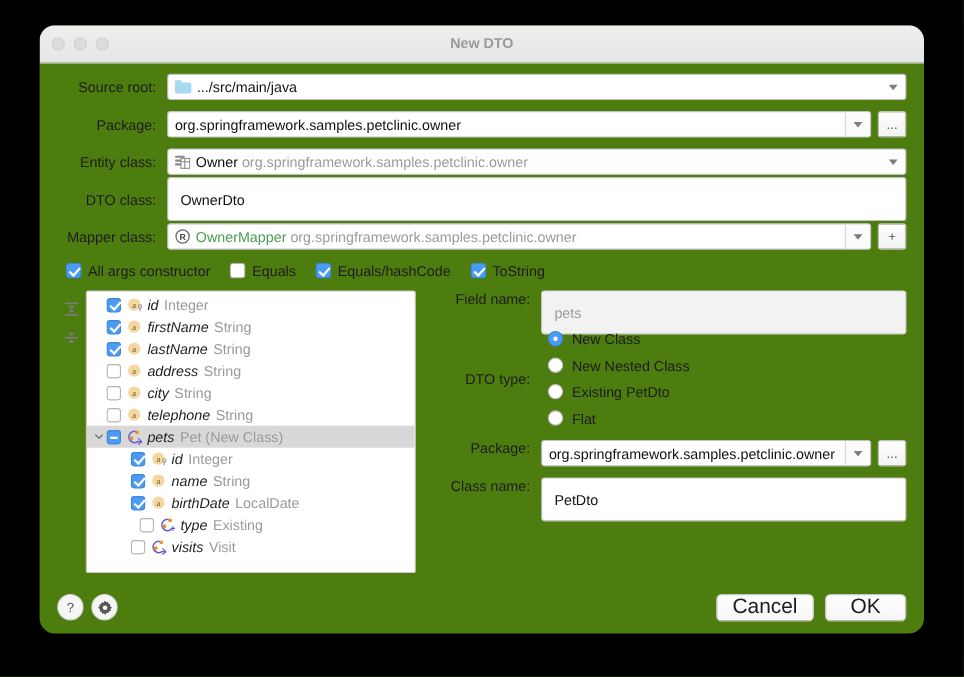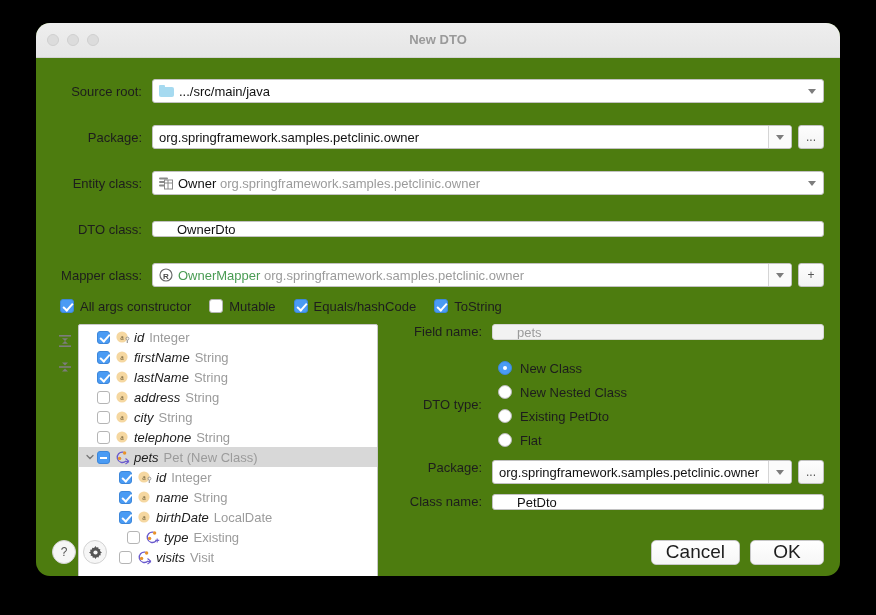--- a/index.html
+++ b/index.html
@@ -32,31 +32,31 @@
     background: #dcdcdc; border: 1px solid #cfcfcf; box-sizing: border-box;
   }
   .title {
     line-height: 34px; text-align: center;
     font-size: 13px; font-weight: bold; color: #9a9a9a;
   }
   
   .content { padding: 0 16px; }
   .row {
     display: flex; align-items: center;
-    height: 26px; margin-top: 20px;
+    height: 26px; margin-top: 8px;
   }
   .row .lbl {
     width: 90px; text-align: right; padding-right: 10px;
     font-size: 13px; color: #1d1d1d; flex: none;
   }
   .fieldwrap { flex: 1; display: flex; align-items: center; gap: 6px; }
   .input {
-    flex: 1; height: 16px; box-sizing: border-box;
+    flex: 1; height: 40px; box-sizing: border-box;
     background: #ffffff; border: 1px solid #c2c2c2; border-radius: 3px;
-    display: flex; align-items: center; padding: 0 24px;
+    display: flex; align-items: center; padding: 0 11px;
     font-size: 13px; color: #111; white-space: nowrap; overflow: hidden;
   }
   .input.disabled { background: #f2f2f2; border-color: #d6d6d6; color: #9b9b9b; }
   .combo {
     flex: 1; height: 24px; box-sizing: border-box;
     background: #ffffff; border: 1px solid #c2c2c2; border-radius: 3px;
     display: flex; align-items: center; padding: 0 0 0 6px;
     font-size: 13px; color: #111; white-space: nowrap; overflow: hidden;
     position: relative;
   }
@@ -267,21 +267,21 @@
       </div>
     </div>
 
     <div class="cbrow">
       <div class="cbitem">
         <span class="cb on"></span>
         <span>All args constructor</span>
       </div>
       <div class="cbitem">
         <span class="cb"></span>
-        <span>Mutable</span>
+        <span>Equals</span>
       </div>
       <div class="cbitem">
         <span class="cb on"></span>
         <span>Equals/hashCode</span>
       </div>
       <div class="cbitem">
         <span class="cb on"></span>
         <span>ToString</span>
       </div>
     </div>

